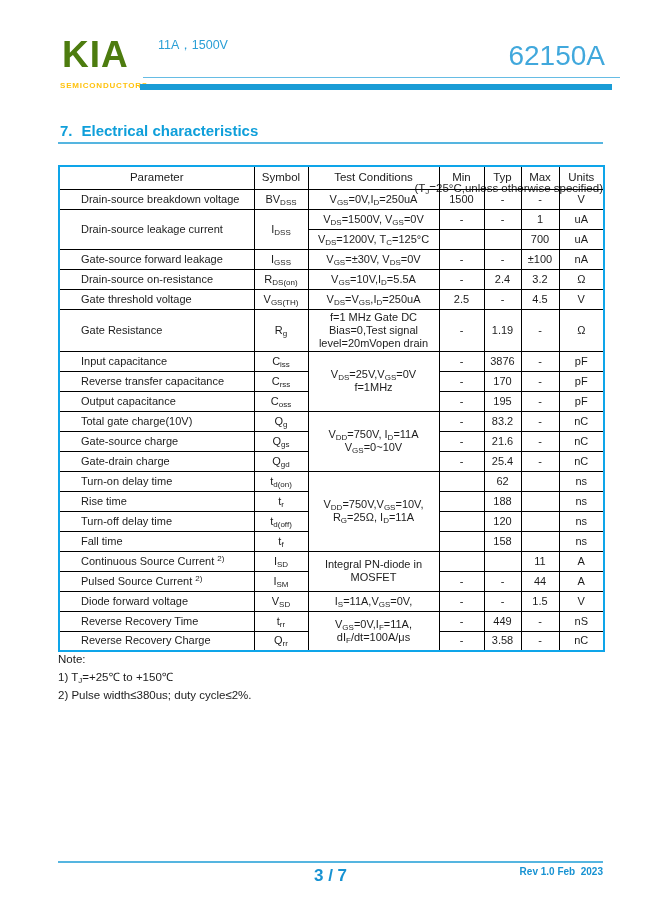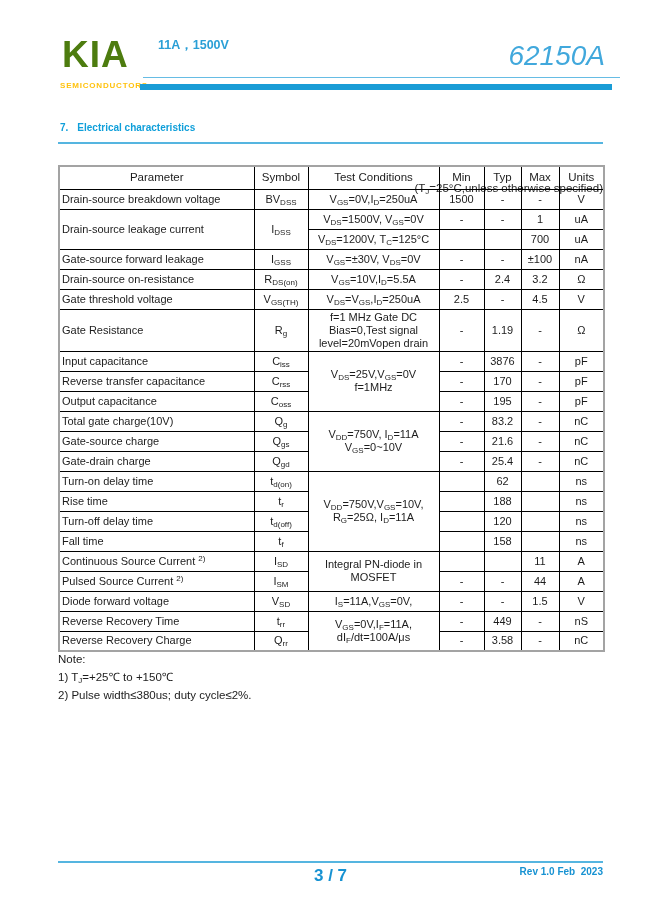--- a/index.html
+++ b/index.html
@@ -17,69 +17,69 @@
     font-size: 37px; font-weight: bold; letter-spacing: 1px;
     color: #4d7c0f; line-height: 1;
   }
   .logo-sub {
     position: absolute; left: 60px; top: 81px;
     font-size: 8px; font-weight: bold; letter-spacing: 0.8px;
     color: #FFC20E;
   }
   .subtitle {
     position: absolute; left: 158px; top: 36px;
-    font-size: 12.5px; font-weight: bold; color: #2A9FD6; line-height: 19px;
+    font-size: 12.5px; font-weight: normal; color: #2A9FD6; line-height: 19px;
   }
   .part-number {
     position: absolute; right: 44px; top: 42px;
-    font-size: 28px; color: #41A8DC; line-height: 1; font-style: italic;
+    font-size: 28px; color: #41A8DC; line-height: 1;
   }
   .header-thin-line {
     position: absolute; left: 143px; top: 77px; width: 477px; height: 1px;
     background: #66BCE4;
   }
   .header-bar {
     position: absolute; left: 140px; top: 84px; width: 472px; height: 6px;
     background: #199CD6;
   }
 
   
   .section-heading {
     position: absolute; left: 60px; top: 122px;
-    font-size: 10px; font-weight: bold; color: #0F9FDA;
+    font-size: 15px; font-weight: bold; color: #0F9FDA;
   }
   .section-heading .num { margin-right: 9px; }
   .heading-underline {
     position: absolute; left: 58px; top: 142px; width: 545px; height: 2px;
     background: #55B5E0;
   }
   .condition-note {
     position: absolute; left: 58px; top: 146px; width: 545px;
     text-align: right; font-size: 11.5px; color: #2a2a2a; margin-top: 36px;
   }
 
   
   .char-table {
     position: absolute; left: 58px; top: 165px;
     border-collapse: collapse; table-layout: fixed; width: 545px;
     font-size: 11px; color: #1c1c1c;
-    border: 2px solid #a3a3a3;
+    border: 2px solid #0ea5e9;
   }
   .char-table th, .char-table td {
     border: 1px solid #000;
     text-align: center; vertical-align: middle;
     padding: 1px 3px;
     white-space: pre-line;
     line-height: 13px;
     overflow: hidden;
   }
   .char-table thead tr { height: 23px; }
   .char-table thead th { font-weight: normal; font-size: 11.5px; }
   .char-table tbody tr { height: 20px; }
-  .char-table td.param { text-align: left; padding-left: 2px; }
+  .char-table td.param { text-align: left; padding-left: 21px; }
   sub { font-size: 8px; vertical-align: -2px; line-height: 0; }
   sup { font-size: 8px; vertical-align: 4px; line-height: 0; }
 
   
   .notes {
     position: absolute; left: 58px; top: 650px;
     font-size: 11.5px; line-height: 18px; color: #1c1c1c;
   }
 
   

